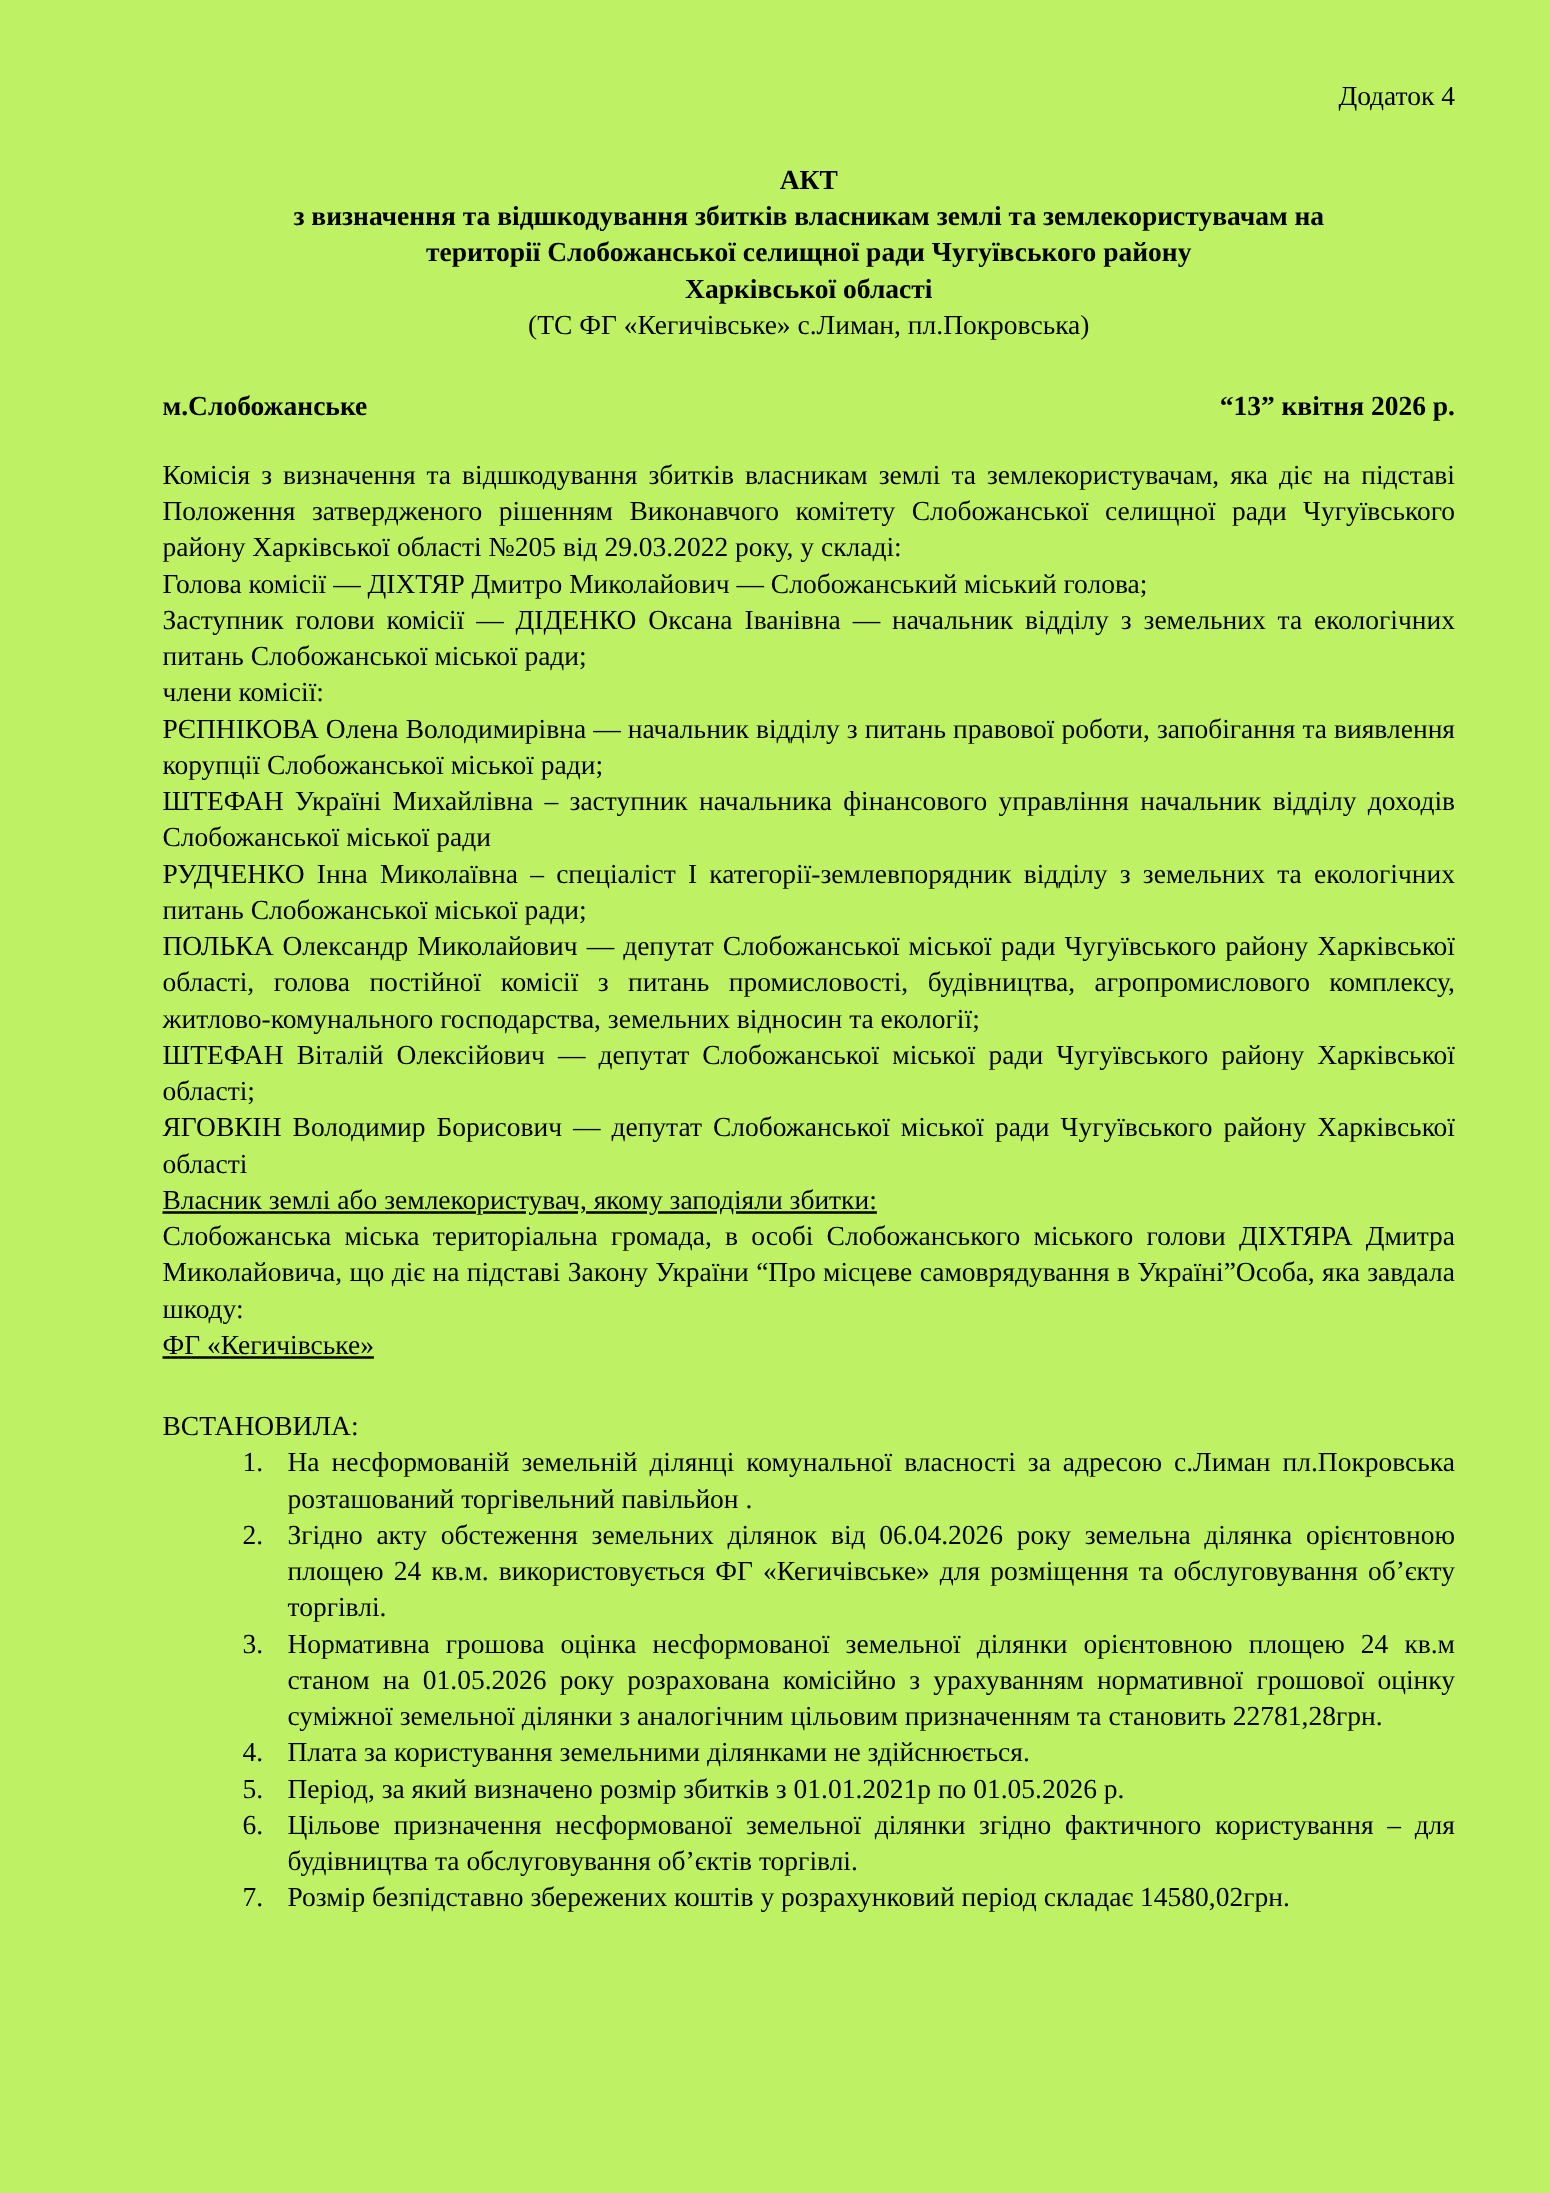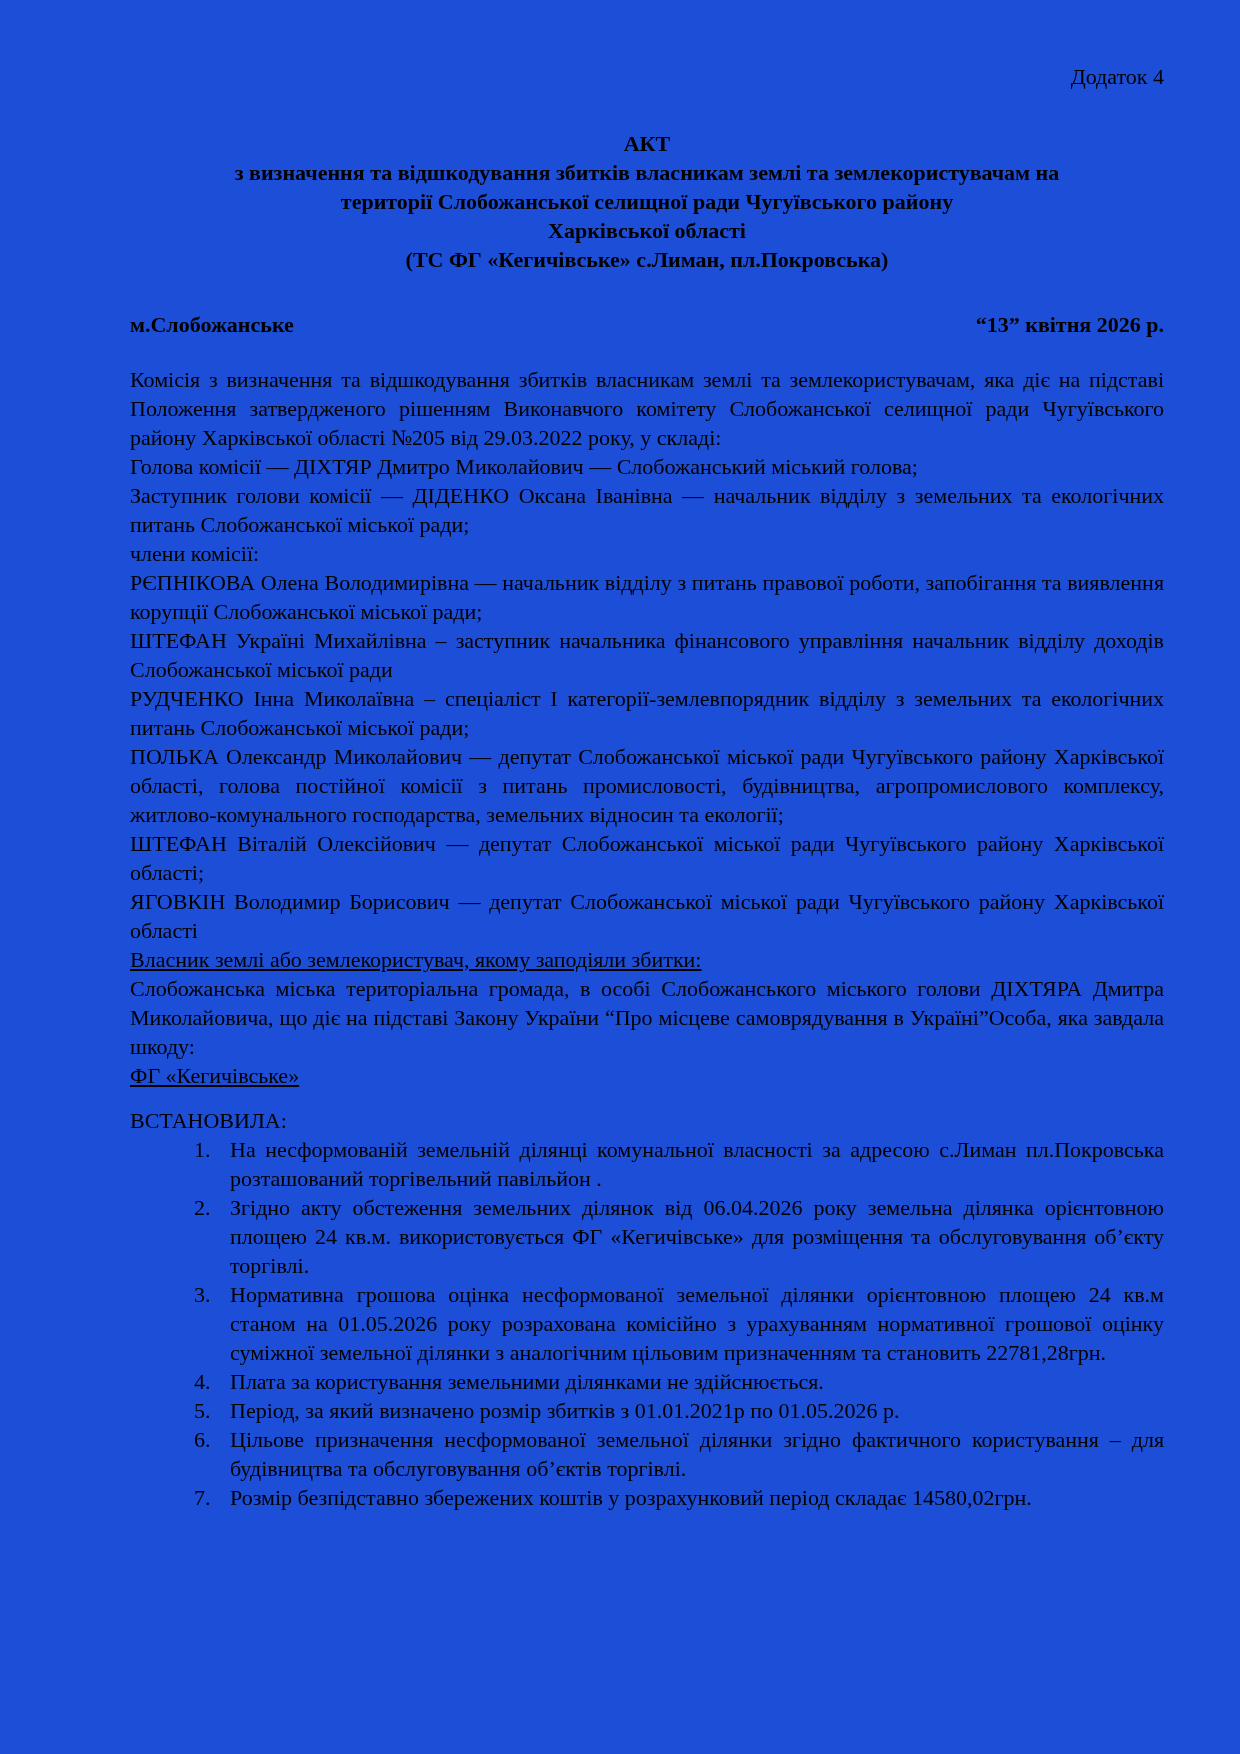--- a/index.html
+++ b/index.html
@@ -1,42 +1,42 @@
 <!DOCTYPE html>
 <html lang="uk"><head>
 <meta charset="utf-8">
 <style>
   html, body { margin: 0; padding: 0; background: #ffffff; }
   .page {
     width: 1240px;
     height: 1754px;
     box-sizing: border-box;
     padding: 62px 76px 0 130px;
-    background: #1d4ed8;
+    background: #bef264;
     color: #000000;
     font-family: "Liberation Serif", "DejaVu Serif", serif;
     font-size: 22px;
     line-height: 29px;
     overflow: hidden;
   }
   .annex { text-align: right; }
   .title-block { text-align: center; font-weight: bold; margin-top: 38px; }
   .title-line { text-align: center; }
-  .subtitle { text-align: center; font-weight: bold; }
+  .subtitle { text-align: center; font-weight: normal; }
   .meta-row {
     display: flex;
     justify-content: space-between;
     font-weight: bold;
     margin-top: 36px;
   }
   .body-text { margin-top: 26px; }
   .para { margin: 0; text-align: justify; }
   .b { font-weight: normal; }
   .u { text-decoration: underline; }
-  .resolution-heading { margin-top: 16px; margin-bottom: 0; }
+  .resolution-heading { margin-top: 36px; margin-bottom: 0; }
   .list-wrap { padding-left: 64px; }
   .list-item { display: flex; }
   .item-number { flex: 0 0 36px; }
   .item-text { flex: 1 1 auto; text-align: justify; }
 </style>
 </head>
 <body>
 
 <div class="page">
 

